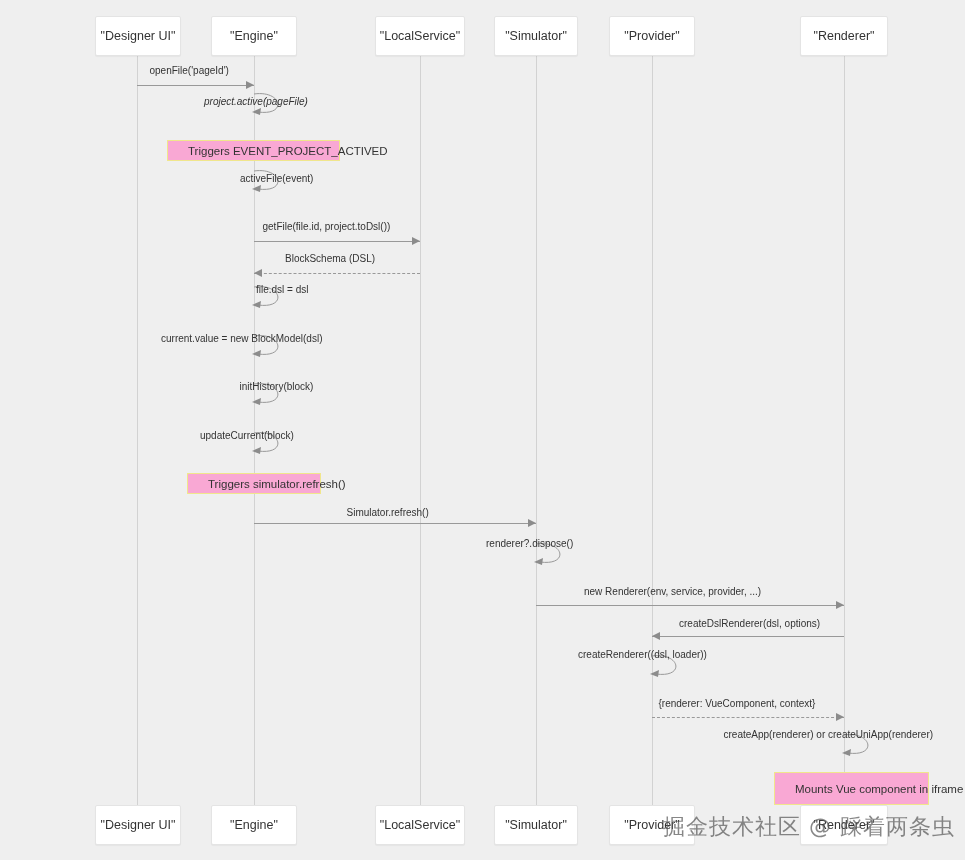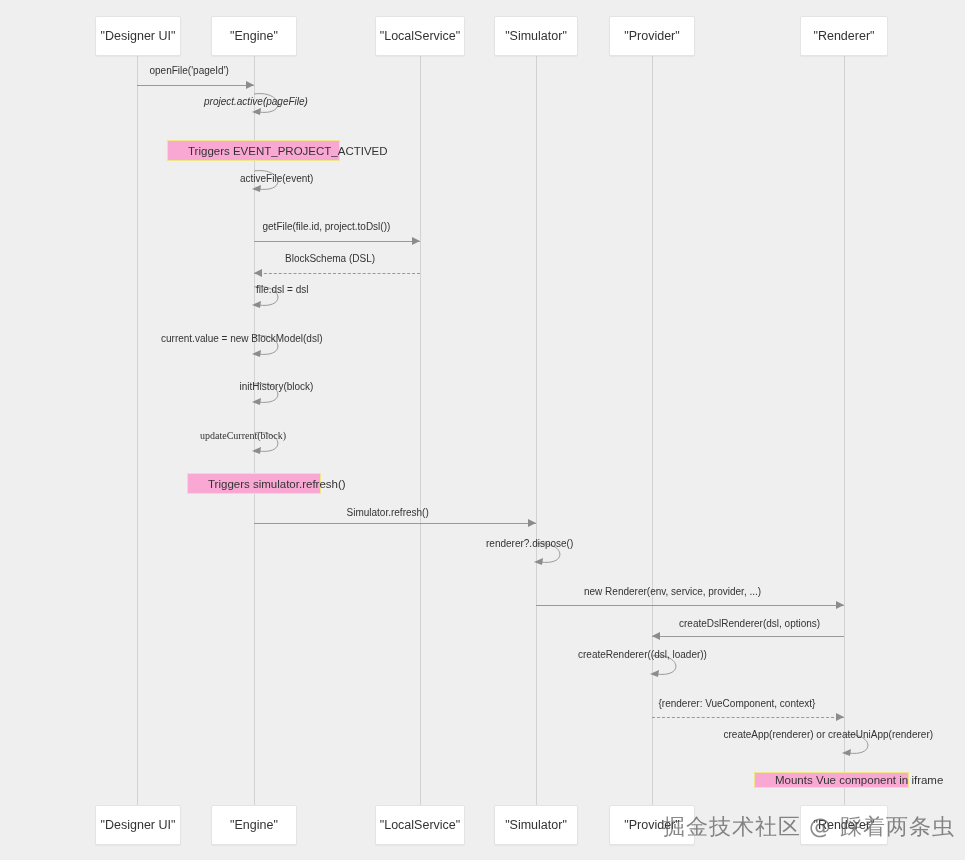--- a/index.html
+++ b/index.html
@@ -172,21 +172,21 @@
     <div class="msg-label" style="left: 161px; top: 333px;">current.value = new BlockModel(dsl)</div>
     <svg width="46" height="34" class="selfloop" style="left: 252px; top: 380px;">
       <path d="M2,4 C30,0 36,26 6,22" fill="none" stroke="#999999" stroke-width="1"></path>
       <polygon points="0,22 9,18 8,25" fill="#8c8c8c"></polygon>
     </svg>
     <div class="msg-label" style="left: 211.5px; top: 381px; padding-left: 28px;">initHistory(block)</div>
     <svg width="46" height="34" class="selfloop" style="left: 252px; top: 429px;">
       <path d="M2,4 C30,0 36,26 6,22" fill="none" stroke="#999999" stroke-width="1"></path>
       <polygon points="0,22 9,18 8,25" fill="#8c8c8c"></polygon>
     </svg>
-    <div class="msg-label" style="left: 200px; top: 430px; font-family: Liberation Serif, serif;">updateCurrent(block)</div>
+    <div class="msg-label" style="left: 200px; top: 430px;">updateCurrent(block)</div>
     <div class="msg-line" style="left: 254px; top: 523px; width: 282px;"></div>
     <div class="arrowhead right" style="left: 528px; top: 519px;"></div>
     <div class="msg-label" style="left: 346.5px; top: 507px;">Simulator.refresh()</div>
     <svg width="46" height="34" class="selfloop" style="left: 534px; top: 540px;">
       <path d="M2,4 C30,0 36,26 6,22" fill="none" stroke="#999999" stroke-width="1"></path>
       <polygon points="0,22 9,18 8,25" fill="#8c8c8c"></polygon>
     </svg>
     <div class="msg-label" style="left: 486px; top: 538px;">renderer?.dispose()</div>
     <div class="msg-line" style="left: 536px; top: 605px; width: 308px;"></div>
     <div class="arrowhead right" style="left: 836px; top: 601px;"></div>
@@ -206,17 +206,17 @@
       <path d="M2,4 C30,0 36,26 6,22" fill="none" stroke="#999999" stroke-width="1"></path>
       <polygon points="0,22 9,18 8,25" fill="#8c8c8c"></polygon>
     </svg>
     <div class="msg-label" style="left: 723.5px; top: 729px;">createApp(renderer) or createUniApp(renderer)</div>
     <div class="note" style="left: 167px; top: 140px; width: 173px; height: 21px;">
       <span>Triggers EVENT_PROJECT_ACTIVED</span>
     </div>
     <div class="note" style="left: 187px; top: 473px; width: 134px; height: 21px;">
       <span>Triggers simulator.refresh()</span>
     </div>
-    <div class="note" style="left: 754px; top: 772px; width: 155px; height: 16px;">
+    <div class="note" style="left: 774px; top: 772px; width: 155px; height: 33px;">
       <span>Mounts Vue component in iframe</span>
     </div>
     <div class="watermark" style="left: 623px; top: 812px;">掘金技术社区 @ 踩着两条虫</div>
   </div>
 
 </body></html>

